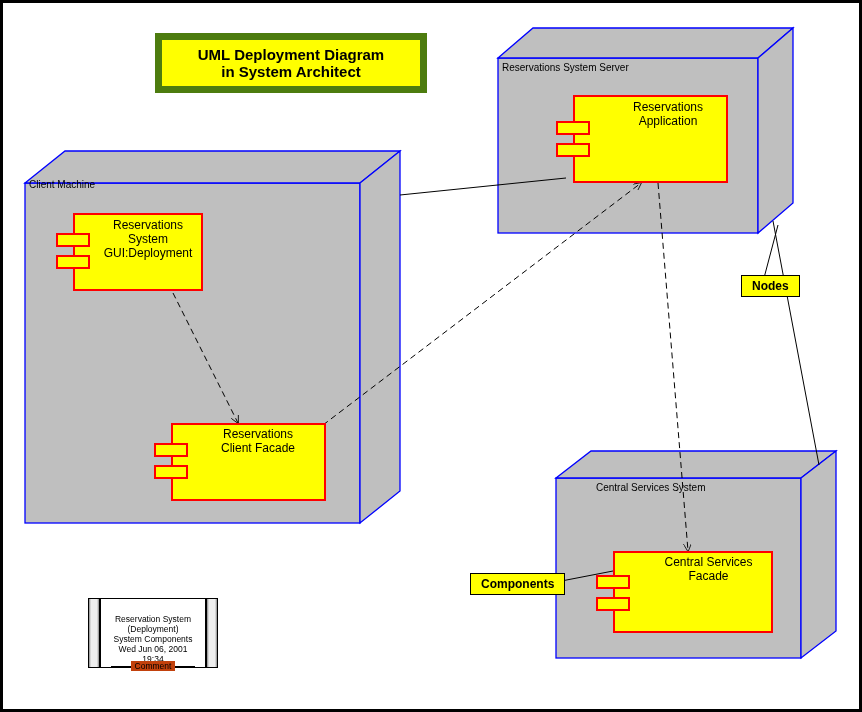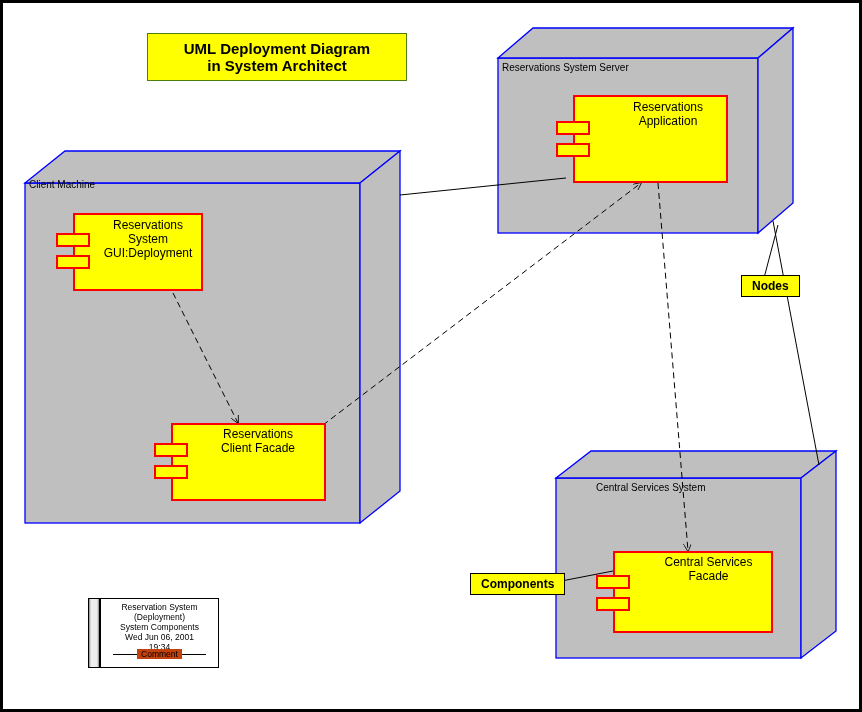--- a/index.html
+++ b/index.html
@@ -20,25 +20,25 @@
   svg {
     position: absolute;
     left: 0;
     top: 0;
     width: 856px;
     height: 706px;
     pointer-events: none;
   }
   .title-box {
     position: absolute;
-    left: 144px;
+    left: 152px;
     top: 30px;
     width: 250px;
     background: #ffff00;
-    border: 1px solid #4d7c0f;
+    border: 7px solid #4d7c0f;
     text-align: center;
     font-weight: bold;
     font-size: 15px;
     padding: 6px 4px;
   }
   .label-box {
     position: absolute;
     background: #ffff00;
     border: 1px solid #000;
     font-weight: bold;
@@ -73,28 +73,28 @@
     left: 85px;
     top: 595px;
     width: 130px;
     height: 70px;
     background: #fff;
   }
   .info-center {
     position: absolute;
     left: 12px;
     top: 0;
-    width: 119px;
+    width: 106px;
     height: 70px;
     background: #fff;
     border: 1px solid #000;
     box-sizing: border-box;
     font-size: 8.5px;
     text-align: center;
-    padding-top: 3px;
+    padding-top: 15px;
   }
   .info-side {
     position: absolute;
     top: 0;
     width: 12px;
     height: 70px;
     background: linear-gradient(90deg, #888 0%, #eee 20%, #eee 80%, #888 100%);
     border: 1px solid #000;
     box-sizing: border-box;
   }

